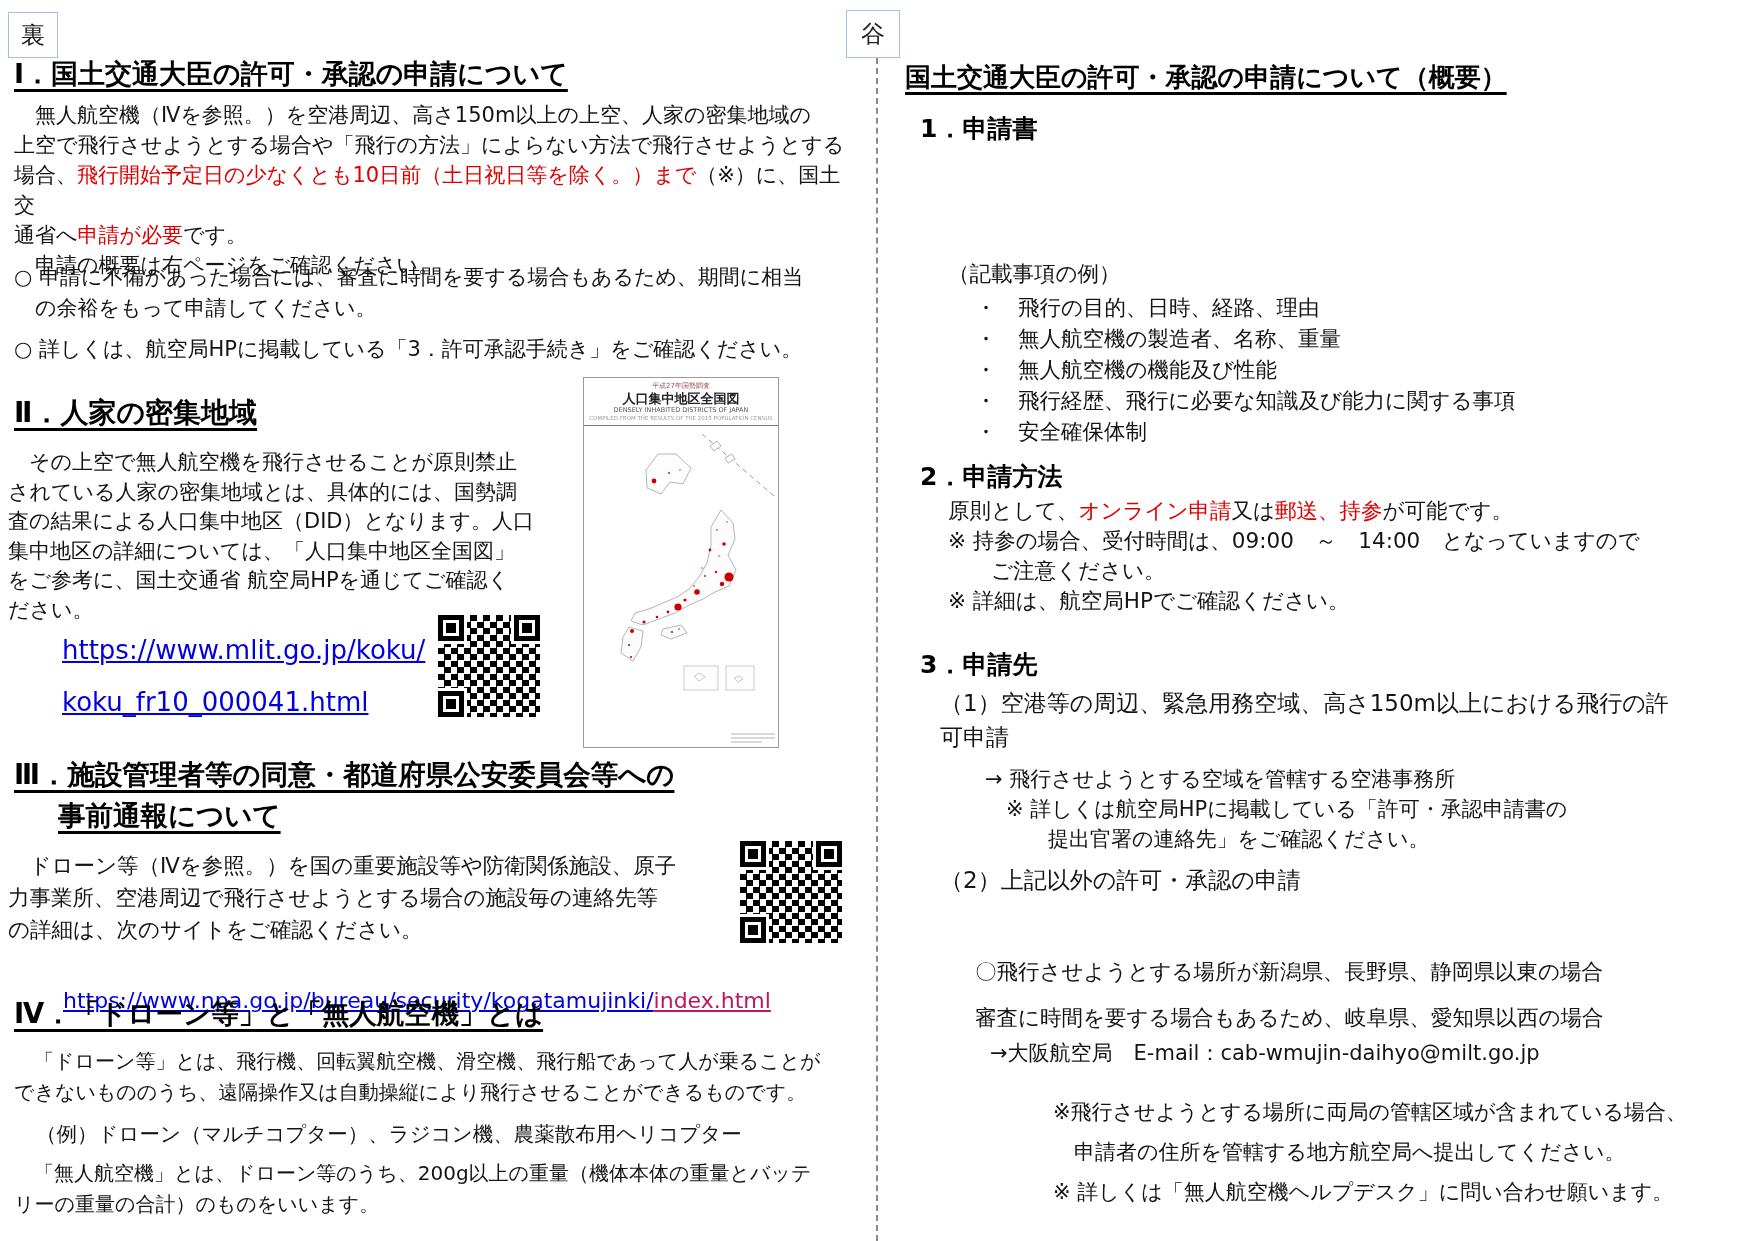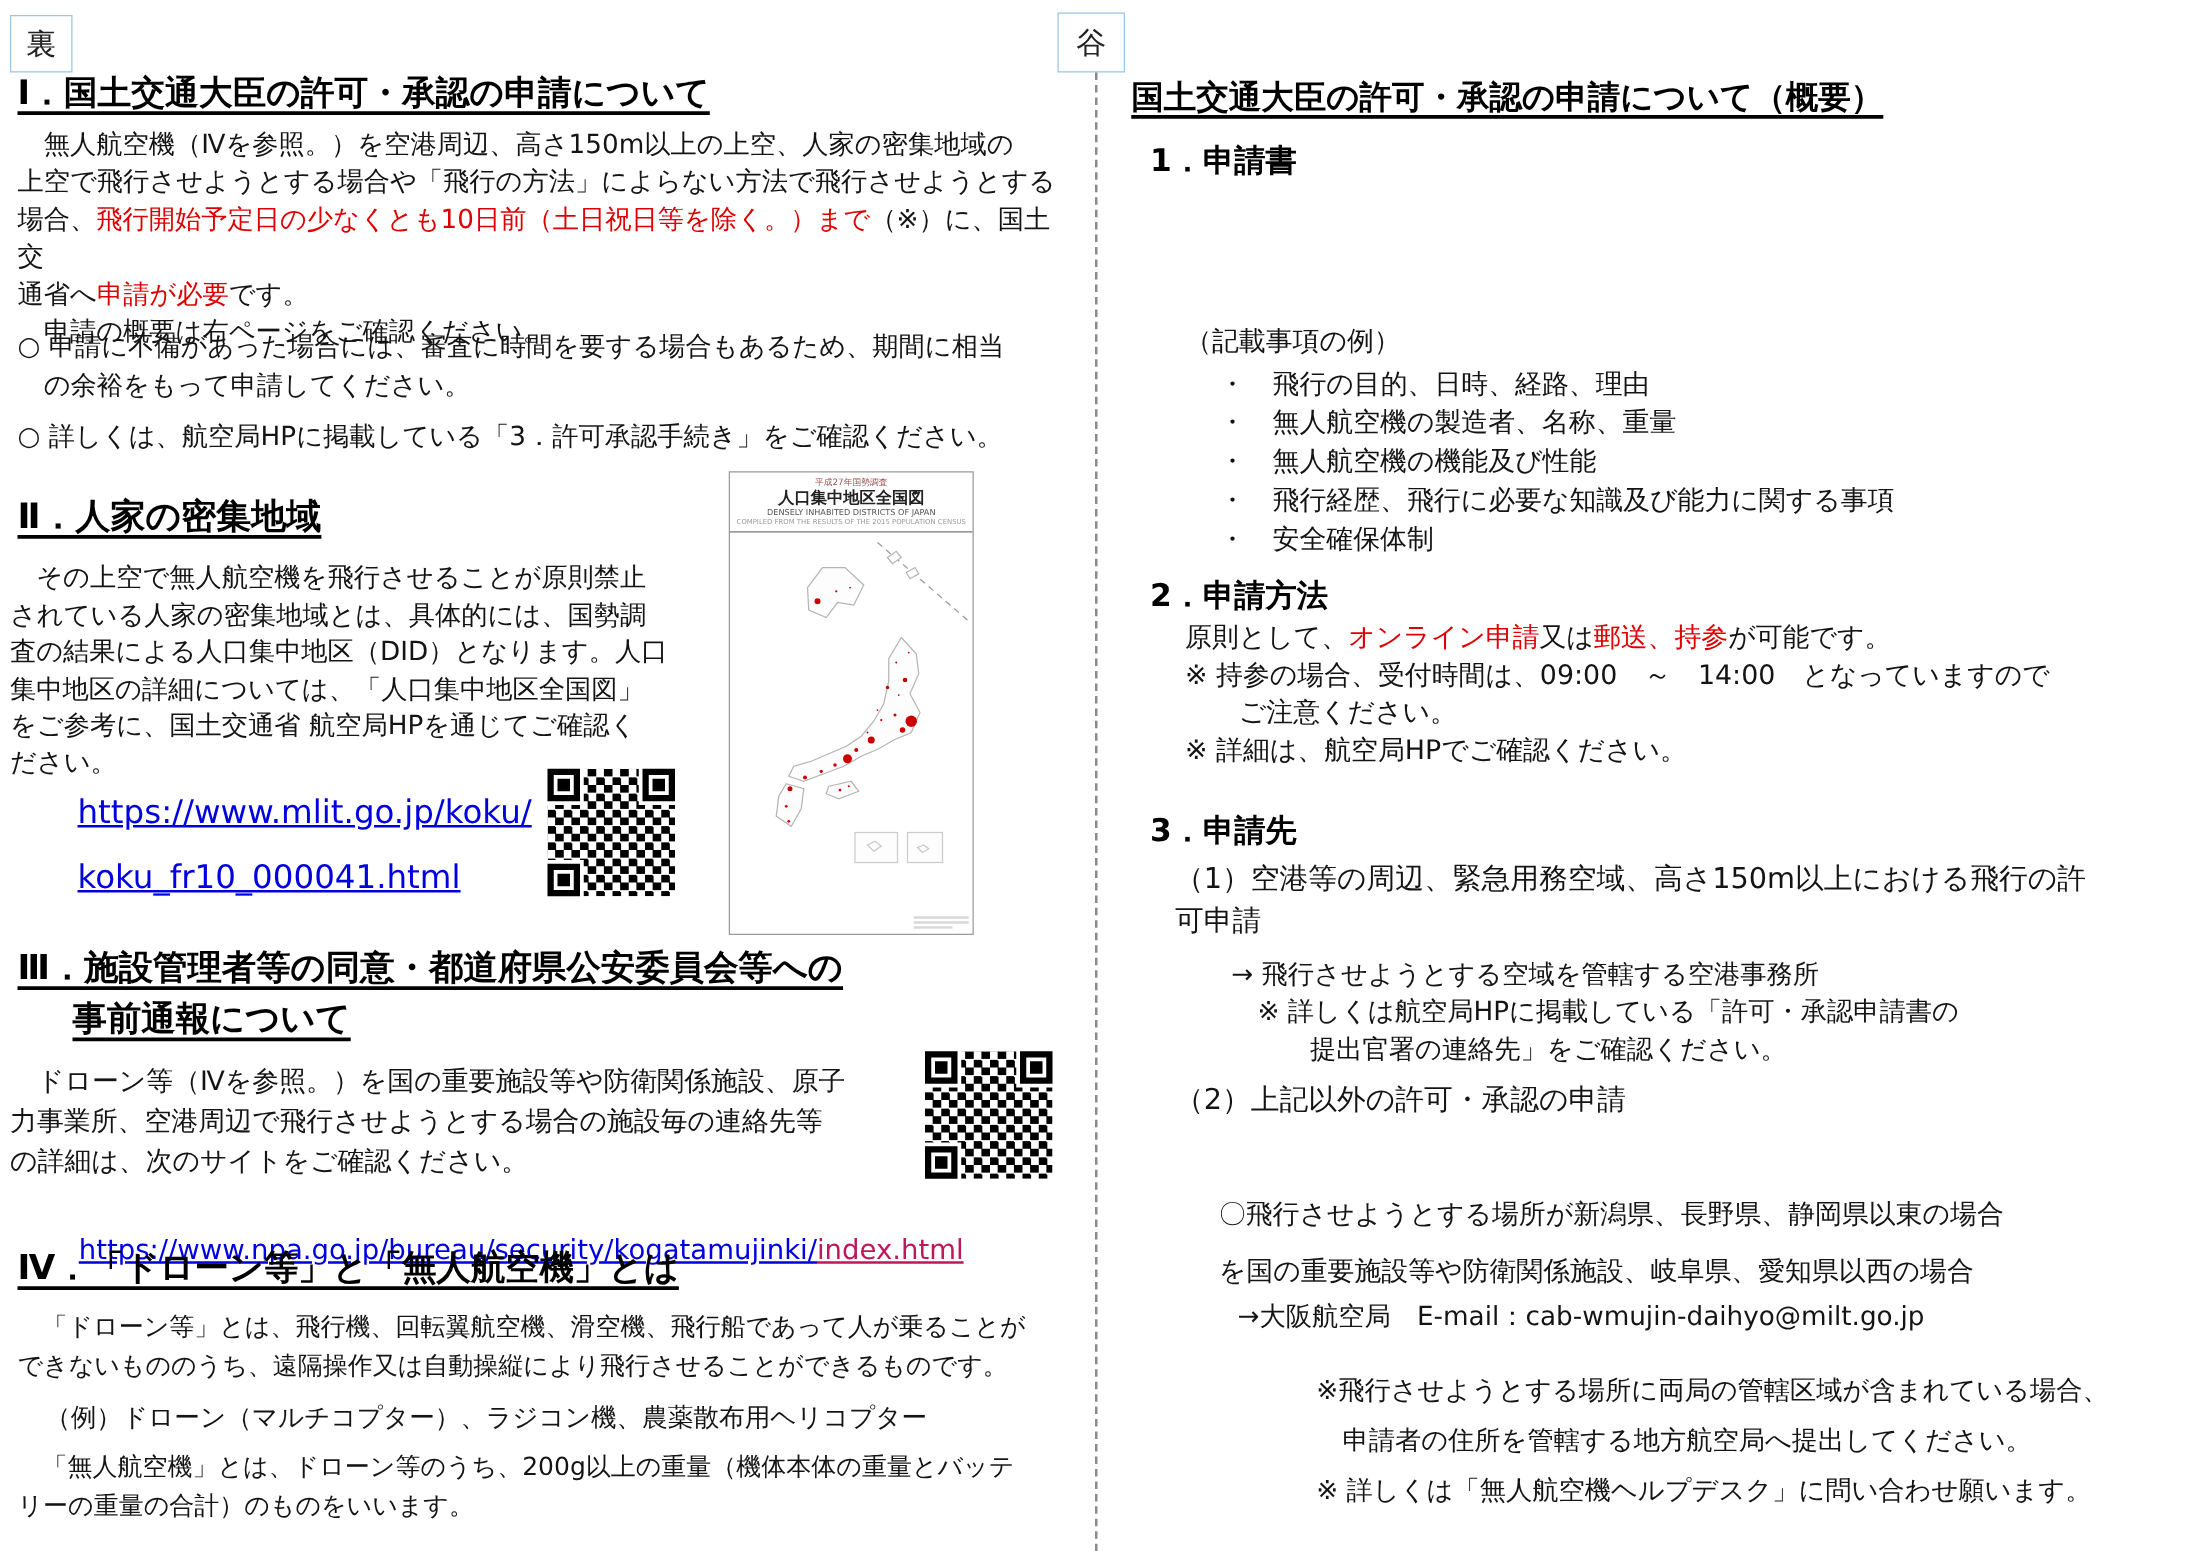--- a/index.html
+++ b/index.html
@@ -185,21 +185,21 @@
 
   <div class="t" style="left:985px;top:764px;width:760px;font-size:21px;line-height:30px;"><span>→ 飛行させようとする空域を管轄する空港事務所
 　※ 詳しくは航空局HPに掲載している「許可・承認申請書の
 　　　提出官署の連絡先」をご確認ください。</span></div>
 
   <div class="t" style="left:940px;top:864px;width:810px;font-size:23px;">（2）上記以外の許可・承認の申請</div>
 
   <div class="t" style="left:975px;top:956px;width:770px;font-size:21.5px;">〇飛行させようとする場所が新潟県、長野県、静岡県以東の場合</div>
 
 
-  <div class="t" style="left:975px;top:1002px;width:770px;font-size:21.5px;">を国の重要施設等や防衛関係施設、岐阜県、愛知県以西の場合</div>
+  <div class="t" style="left:975px;top:1002px;width:770px;font-size:21.5px;">審査に時間を要する場合もあるため、岐阜県、愛知県以西の場合</div>
 
   <div class="t" style="left:990px;top:1038px;width:760px;font-size:21px;">→大阪航空局　E-mail：cab-wmujin-daihyo@milt.go.jp</div>
 
   <div class="t" style="left:1010px;top:1092px;width:740px;font-size:21px;line-height:40px;margin-left:43px;"><span>※飛行させようとする場所に両局の管轄区域が含まれている場合、
 　申請者の住所を管轄する地方航空局へ提出してください。
 ※ 詳しくは「無人航空機ヘルプデスク」に問い合わせ願います。</span></div>
 
 </div>
 
 </body></html>

